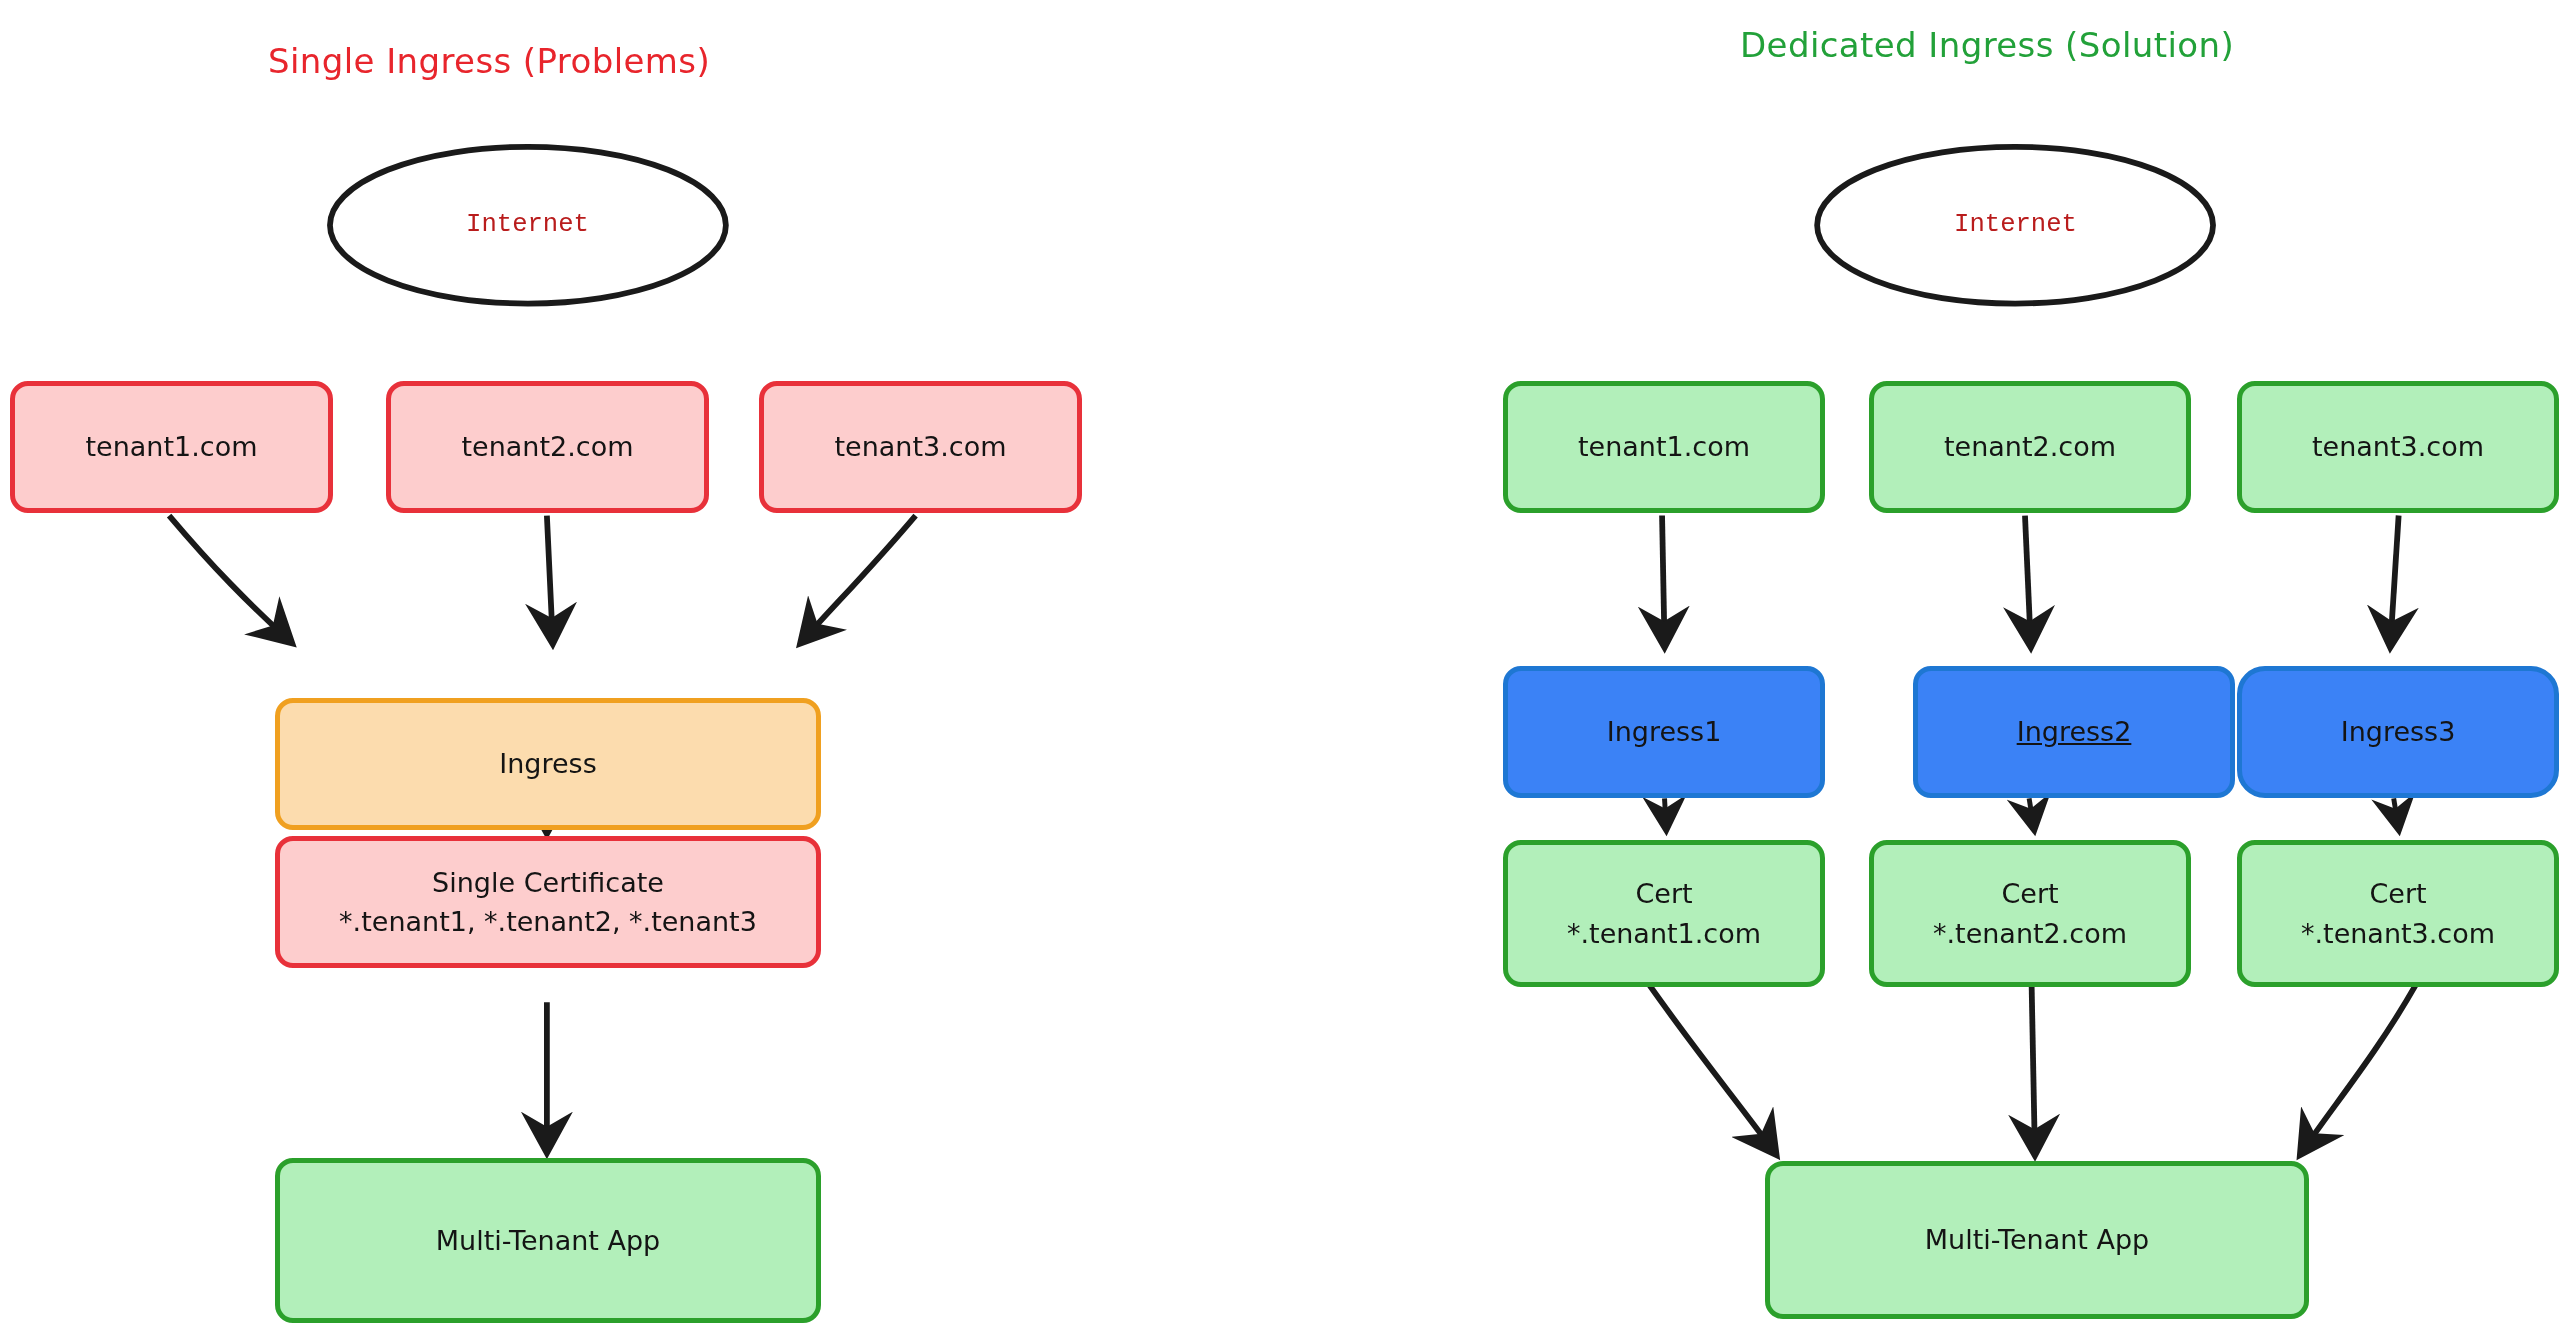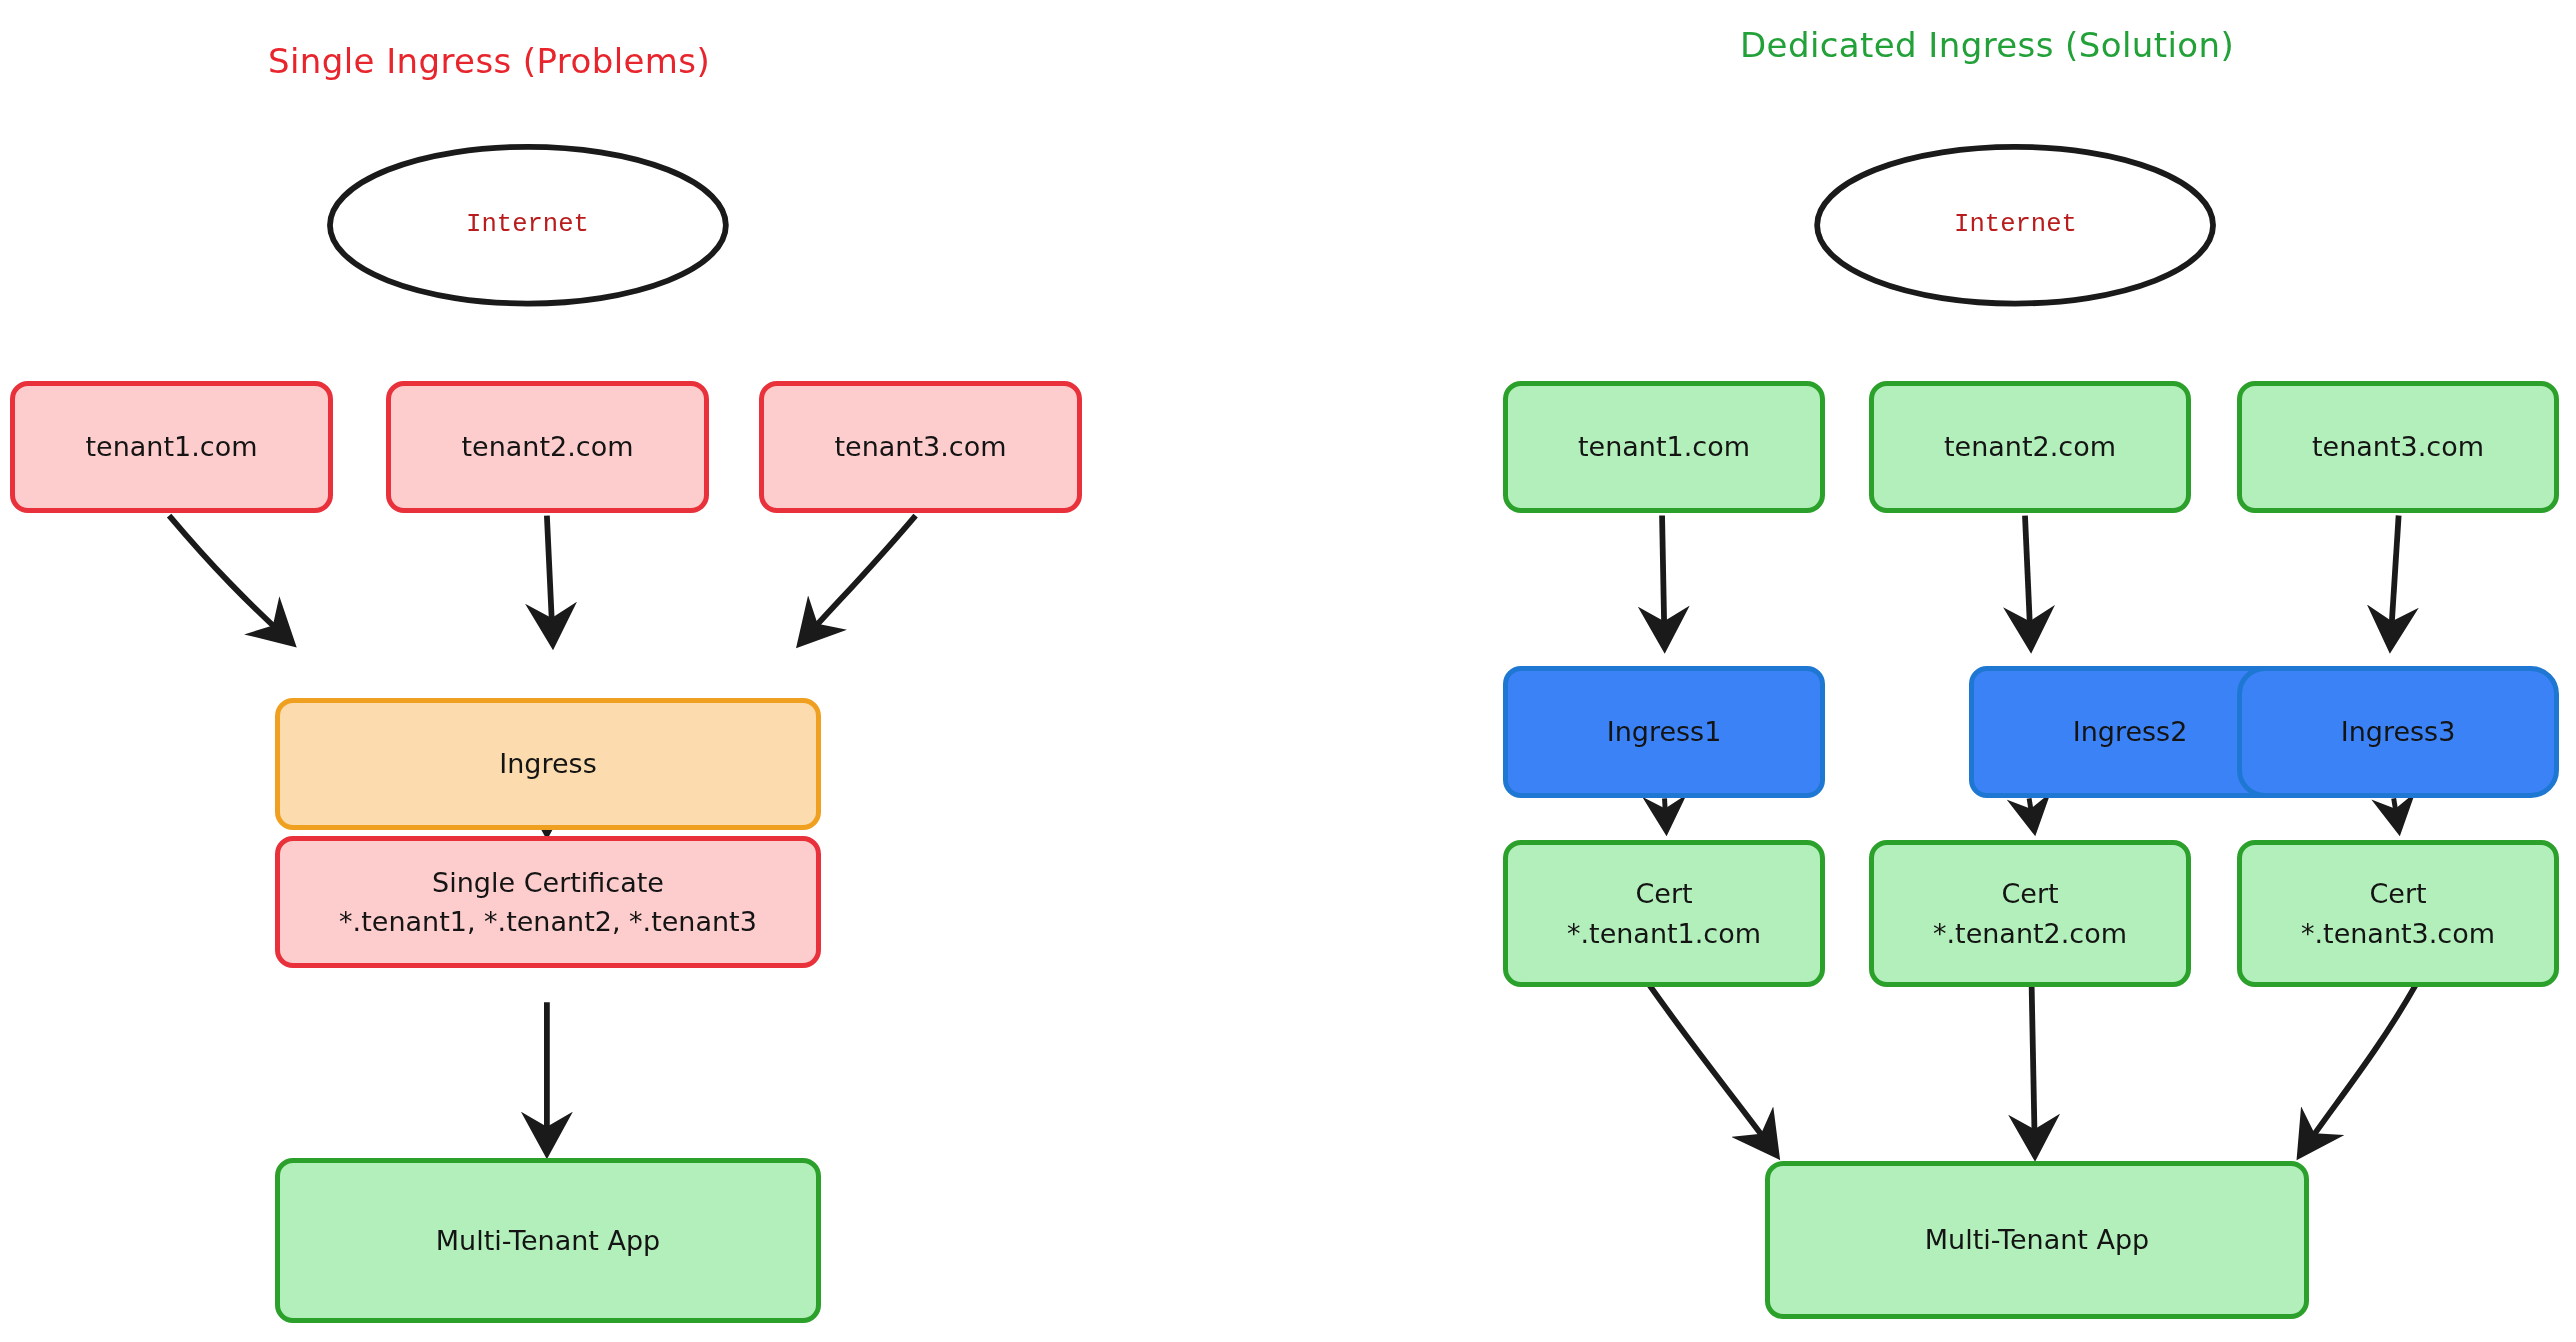--- a/index.html
+++ b/index.html
@@ -165,21 +165,21 @@
   </div>
 
   <div class="node n-green t-33" style="left:2237px; top:381px; width:322px; height:132px;">
     <span class="line1">tenant3.com</span>
   </div>
 
   <div class="node n-blue t-33" style="left:1503px; top:666px; width:322px; height:132px;">
     <span class="line1">Ingress1</span>
   </div>
 
-  <div class="node n-blue t-33" style="left:1969px; top:666px; width:322px; height:132px;">
+  <div class="node n-blue t-33" style="left:1913px; top:666px; width:322px; height:132px;text-decoration:underline;">
     <span class="line1">Ingress2</span>
   </div>
 
   <div class="node n-blue t-33" style="left:2237px; top:666px; width:322px; height:132px;border-radius:28px;">
     <span class="line1">Ingress3</span>
   </div>
 
   <div class="node n-green t-33" style="left:1503px; top:840px; width:322px; height:147px;">
     <span class="line1">Cert</span>
     <span class="line2">*.tenant1.com</span>

